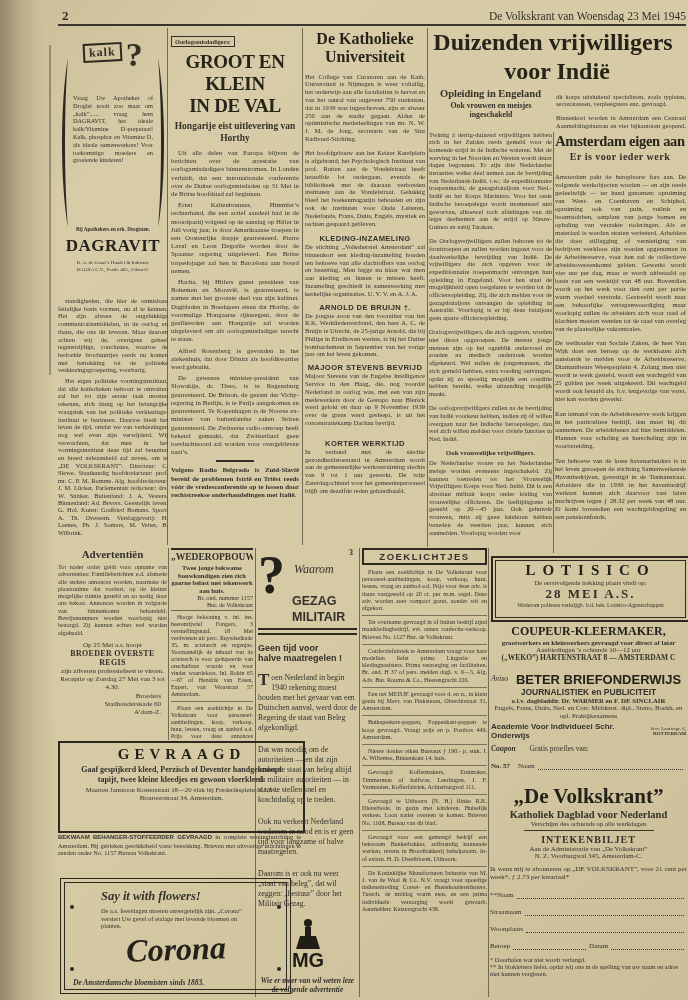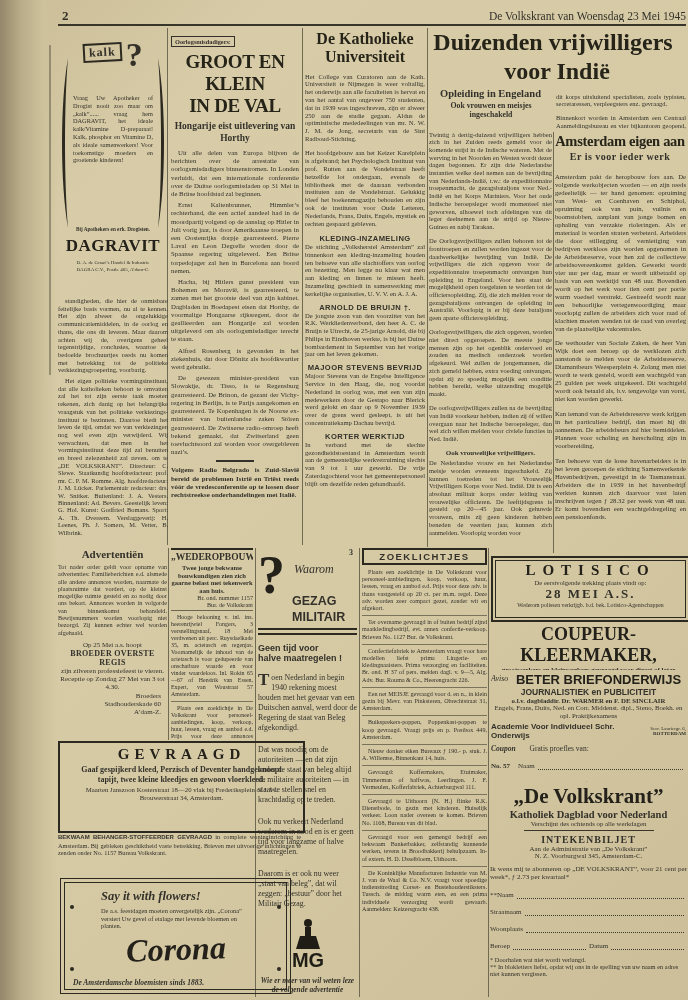--- a/index.html
+++ b/index.html
@@ -121,21 +121,21 @@
     <div class="j" style="font-size:6.6px;line-height:7.8px;margin-top:3px;">
         <p>Het College van Curatoren aan de Kath. Universiteit te Nijmegen is weer voltallig, het onderwijs aan alle faculteiten is hervat en van het aantal van ongeveer 750 studenten, dat in 1939 was ingeschreven, zijn er alweer 250 aan de studie gegaan. Aldus de optimistische mededeelingen van mr. N. W. J. M. de Jong, secretaris van de Sint Radboud-Stichting.</p>
         <p>Het hoofdgebouw aan het Keizer Karelplein is afgebrand; het Psychologisch Instituut van prof. Rutten aan de Vondelstraat heeft hetzelfde lot ondergaan, evenals de bibliotheek met de daaraan verbonden instituten aan de Vondelstraat. Gelukkig bleef het boekenmagazijn behouden en zijn ook de instituten voor Oude Letteren, Nederlands, Frans, Duits, Engels, mystiek en rechten gespaard gebleven.</p>
       </div>
     <div class="c sec-head sans" style="margin-top:4px;">KLEDING-INZAMELING</div>
     <div class="j" style="font-size:6.6px;line-height:7.8px;">De stichting „Volksherstel Amsterdam” zal binnenkort een kleding-inzameling houden ten behoeve van alle slachtoffers van oorlog en bezetting. Men legge nu klaar wat men aan kleding en linnen te missen heeft. Inzameling geschiedt in samenwerking met kerkelijke organisaties, U. V. V. en A. J. A.</div>
     <div class="c sec-head sans" style="margin-top:5px;">ARNOLD DE BRUIJN †.</div>
     <div class="j" style="font-size:6.6px;line-height:7.8px;">De jongste zoon van den voorzitter van het R.K. Werkliedenverbond, den heer A. C. de Bruijn te Utrecht, de 25-jarige Arnold, die bij Philips in Eindhoven werkte, is bij het Duitse bombardement in September van het vorige jaar om het leven gekomen.</div>
     <div class="c sec-head sans" style="margin-top:5px;">MAJOOR STEVENS BEVRIJD</div>
     <div class="j" style="font-size:6.6px;line-height:7.8px;">Majoor Stevens van de Engelse Intelligence Service in den Haag, die, nog voordat Nederland in oorlog was, met een van zijn medewerkers door de Gestapo naar Blerick werd gelokt en daar op 9 November 1939 over de grens werd gesleept, is uit het concentratiekamp Dachau bevrijd.</div>
-    <div class="c sec-head sans" style="margin-top:5px;">KORTER WERKTIJD</div>
+    <div class="c sec-head sans" style="margin-top:12px;">KORTER WERKTIJD</div>
     <div class="j" style="font-size:6.6px;line-height:7.8px;">In verband met de slechte gezondheidstoestand in Amsterdam wordt aan de gemeentelijke werkverruiming slechts van 9 tot 1 uur gewerkt. De vrije Zaterdagochtend voor het gemeentepersoneel blijft om dezelfde reden gehandhaafd.</div>
   </div>
 
   <div class="block c headline-ind" style="left:424px;top:28px;width:258px;">Duizenden vrijwilligers</div>
   <div class="block c headline-ind" style="left:428px;top:57px;width:258px;">voor Indië</div>
   <div class="block c b" style="left:428px;top:88px;width:125px;font-size:10.5px;">Opleiding in Engeland</div>
   <div class="block c b" style="left:436px;top:101px;width:110px;font-size:7.8px;line-height:9px;">Ook vrouwen en meisjes ingeschakeld</div>
 
   <div class="block" style="left:429px;top:124px;width:123px;height:421px;">
     <div class="j" style="font-size:6.5px;line-height:7.7px;">
@@ -210,21 +210,21 @@
 
   <div class="block" style="left:491px;top:556px;width:195px;height:62px;border:2px solid #2c2a20;">
     <div style="position:absolute;inset:2px;border:1px solid #2c2a20;"></div>
     <div class="c b" style="position:relative;font-size:15px;letter-spacing:7px;margin-top:4px;color:#23211a;">LOTISICO</div>
     <div class="c" style="position:relative;font-size:6.6px;">De eerstvolgende trekking plaats vindt op:</div>
     <div class="c b" style="position:relative;font-size:13px;letter-spacing:2px;">28 MEI A.S.</div>
     <div class="c" style="position:relative;font-size:5.8px;">Wederom polissen verkrijgb. b.d. bek. Lotisico-Agentschappen</div>
   </div>
 
   <div class="block" style="left:491px;top:624px;width:195px;height:46px;">
-    <div class="c b" style="font-size:18px;color:#23211a;">COUPEUR-KLEERMAKER,</div>
+    <div class="c b" style="font-size:12px;color:#23211a;">COUPEUR-KLEERMAKER,</div>
     <div class="c b" style="font-size:6.9px;">grootwerkers en kleinwerkers gevraagd voor direct of later</div>
     <div class="c" style="font-size:6.9px;">Aanbiedingen ’s ochtends 10—12 uur</div>
     <div class="c b" style="font-size:7.5px;">(„WEKO”) HARTENSTRAAT 8  —  AMSTERDAM C</div>
   </div>
 
   <div class="block" style="left:491px;top:672px;width:195px;height:70px;">
     <div class="i" style="position:absolute;left:0;top:2px;font-size:8px;">Aviso</div>
     <div class="c b sans" style="font-size:13px;margin-left:20px;color:#23211a;">BETER BRIEFONDERWIJS</div>
     <div class="c b sans" style="font-size:8.5px;">JOURNALISTIEK en PUBLICITEIT</div>
     <div class="c b" style="font-size:6.8px;">o.l.v. dagbladdir. Dr. WARMER en F. DE SINCLAIR</div>

